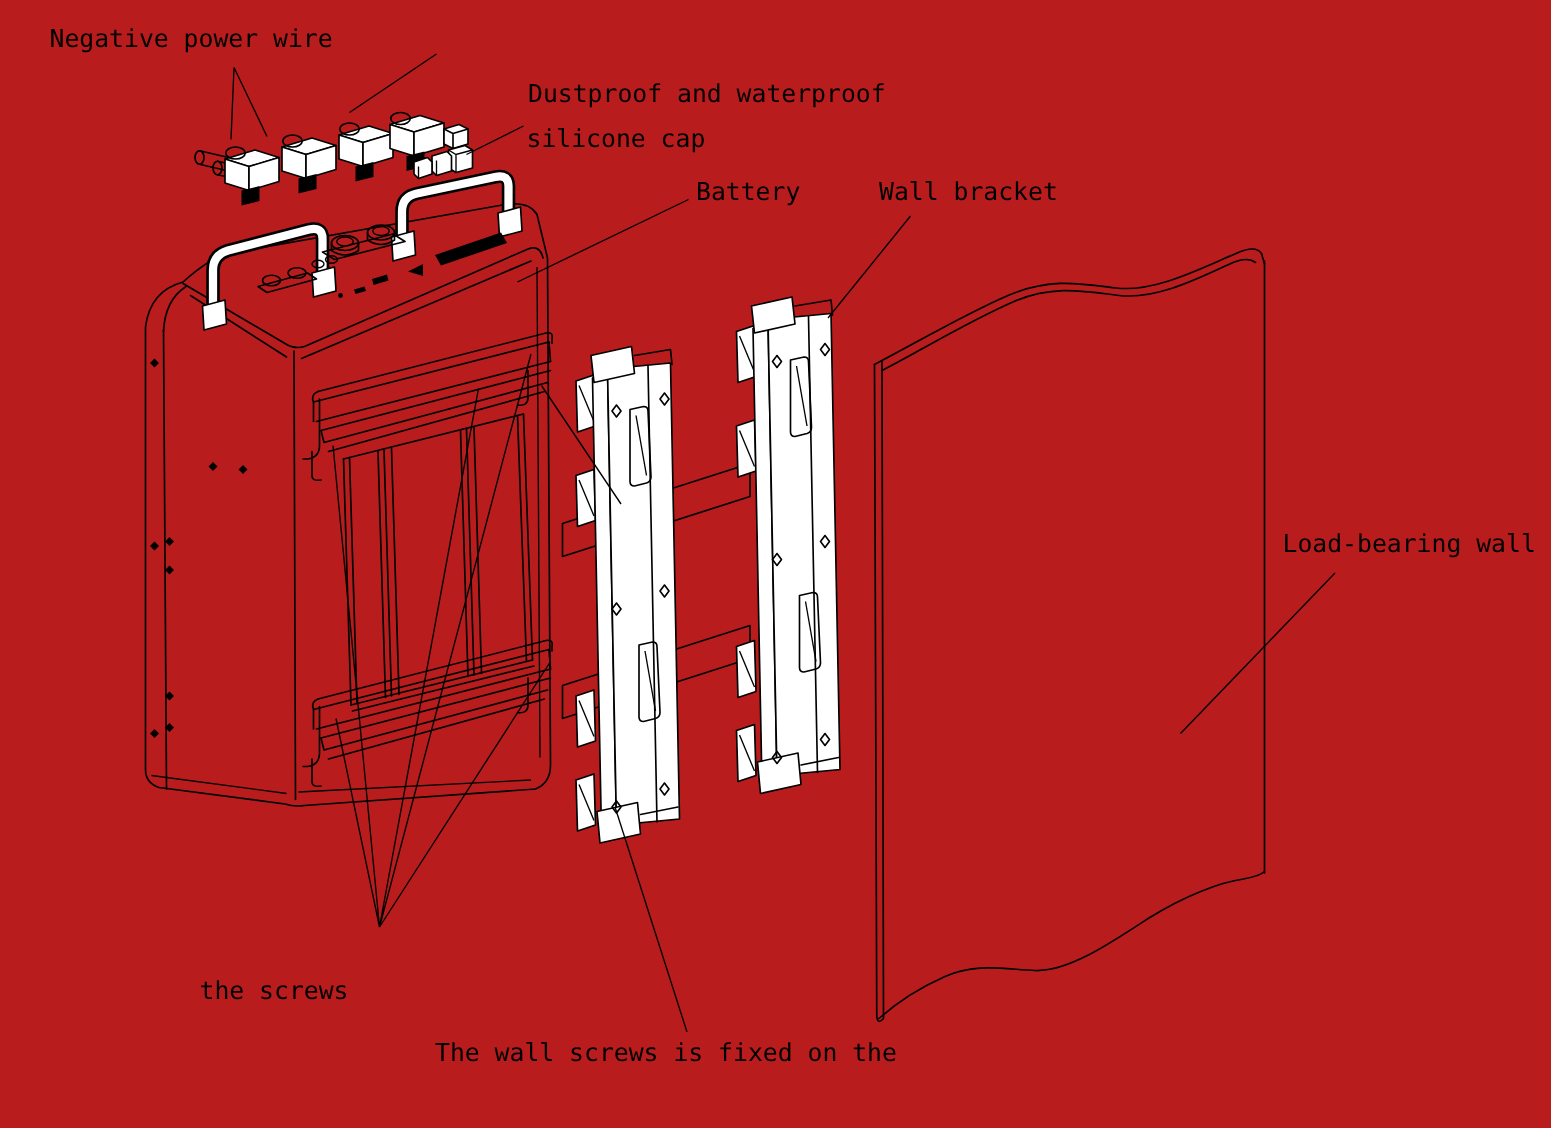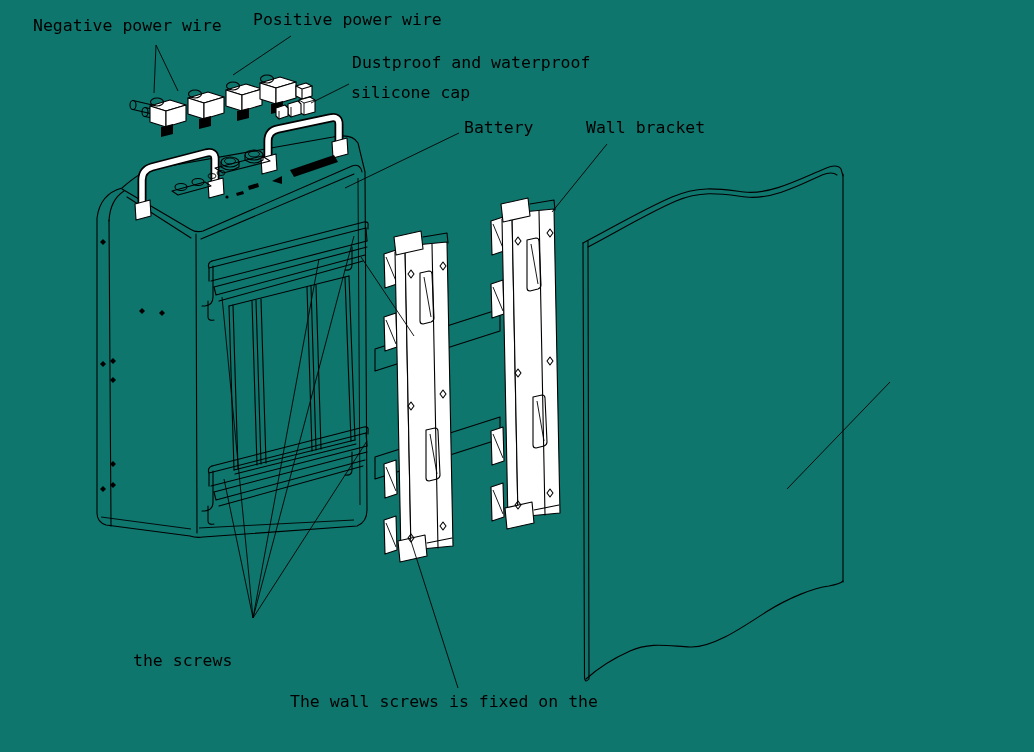--- a/index.html
+++ b/index.html
@@ -1,16 +1,16 @@
 <!DOCTYPE html>
 <html><head>
 <meta charset="utf-8">
 <style>
   html,body{margin:0;padding:0;background:#fff;}
-  .canvas{position:relative;width:1034px;height:752px;background:#0f766e;overflow:hidden;
+  .canvas{position:relative;width:1034px;height:752px;background:#b91c1c;overflow:hidden;
           font-family:"DejaVu Sans Mono","Liberation Mono",monospace;}
   .canvas svg{position:absolute;left:0;top:0;}
   .lbl{position:absolute;font-size:16.5px;line-height:1.17;color:#000;white-space:nowrap;}
   .ln{fill:none;stroke:#000;stroke-width:1.1;stroke-linejoin:round;stroke-linecap:round;}
   .lnw{fill:#fff;stroke:#000;stroke-width:1.1;stroke-linejoin:round;}
   .thin{fill:none;stroke:#000;stroke-width:0.9;}
   .blk{fill:#000;stroke:none;}
 </style>
 </head>
 <body>
@@ -245,20 +245,20 @@
     <path class="thin" d="M 349 84 L 311 103"></path>
     <path class="thin" d="M 459 133 L 345 188"></path>
     <path class="thin" d="M 607 144 L 552 212"></path>
     <path class="thin" d="M 890 382 L 787 489"></path>
     <path class="thin" d="M 253 618 L 222 297 M 253 618 L 224 479 M 253 618 L 319 259 M 253 618 L 354 236 M 253 618 L 367 441"></path>
     <path class="thin" d="M 458 688 L 410 538"></path>
   </g>
 </svg>
 
   <div class="lbl" style="left:33px;top:16px">Negative power wire</div>
-  <div class="lbl" style="left:253px;top:10px">Positive power wire</div>
   <div class="lbl" style="left:352px;top:53px">Dustproof and waterproof</div>
   <div class="lbl" style="left:351px;top:83px">silicone cap</div>
   <div class="lbl" style="left:464px;top:118px">Battery</div>
   <div class="lbl" style="left:586px;top:118px">Wall bracket</div>
+  <div class="lbl" style="left:855px;top:353px">Load-bearing wall</div>
   <div class="lbl" style="left:133px;top:651px">the screws</div>
   <div class="lbl" style="left:290px;top:692px">The wall screws is fixed on the</div>
 </div>
 
 </body></html>

